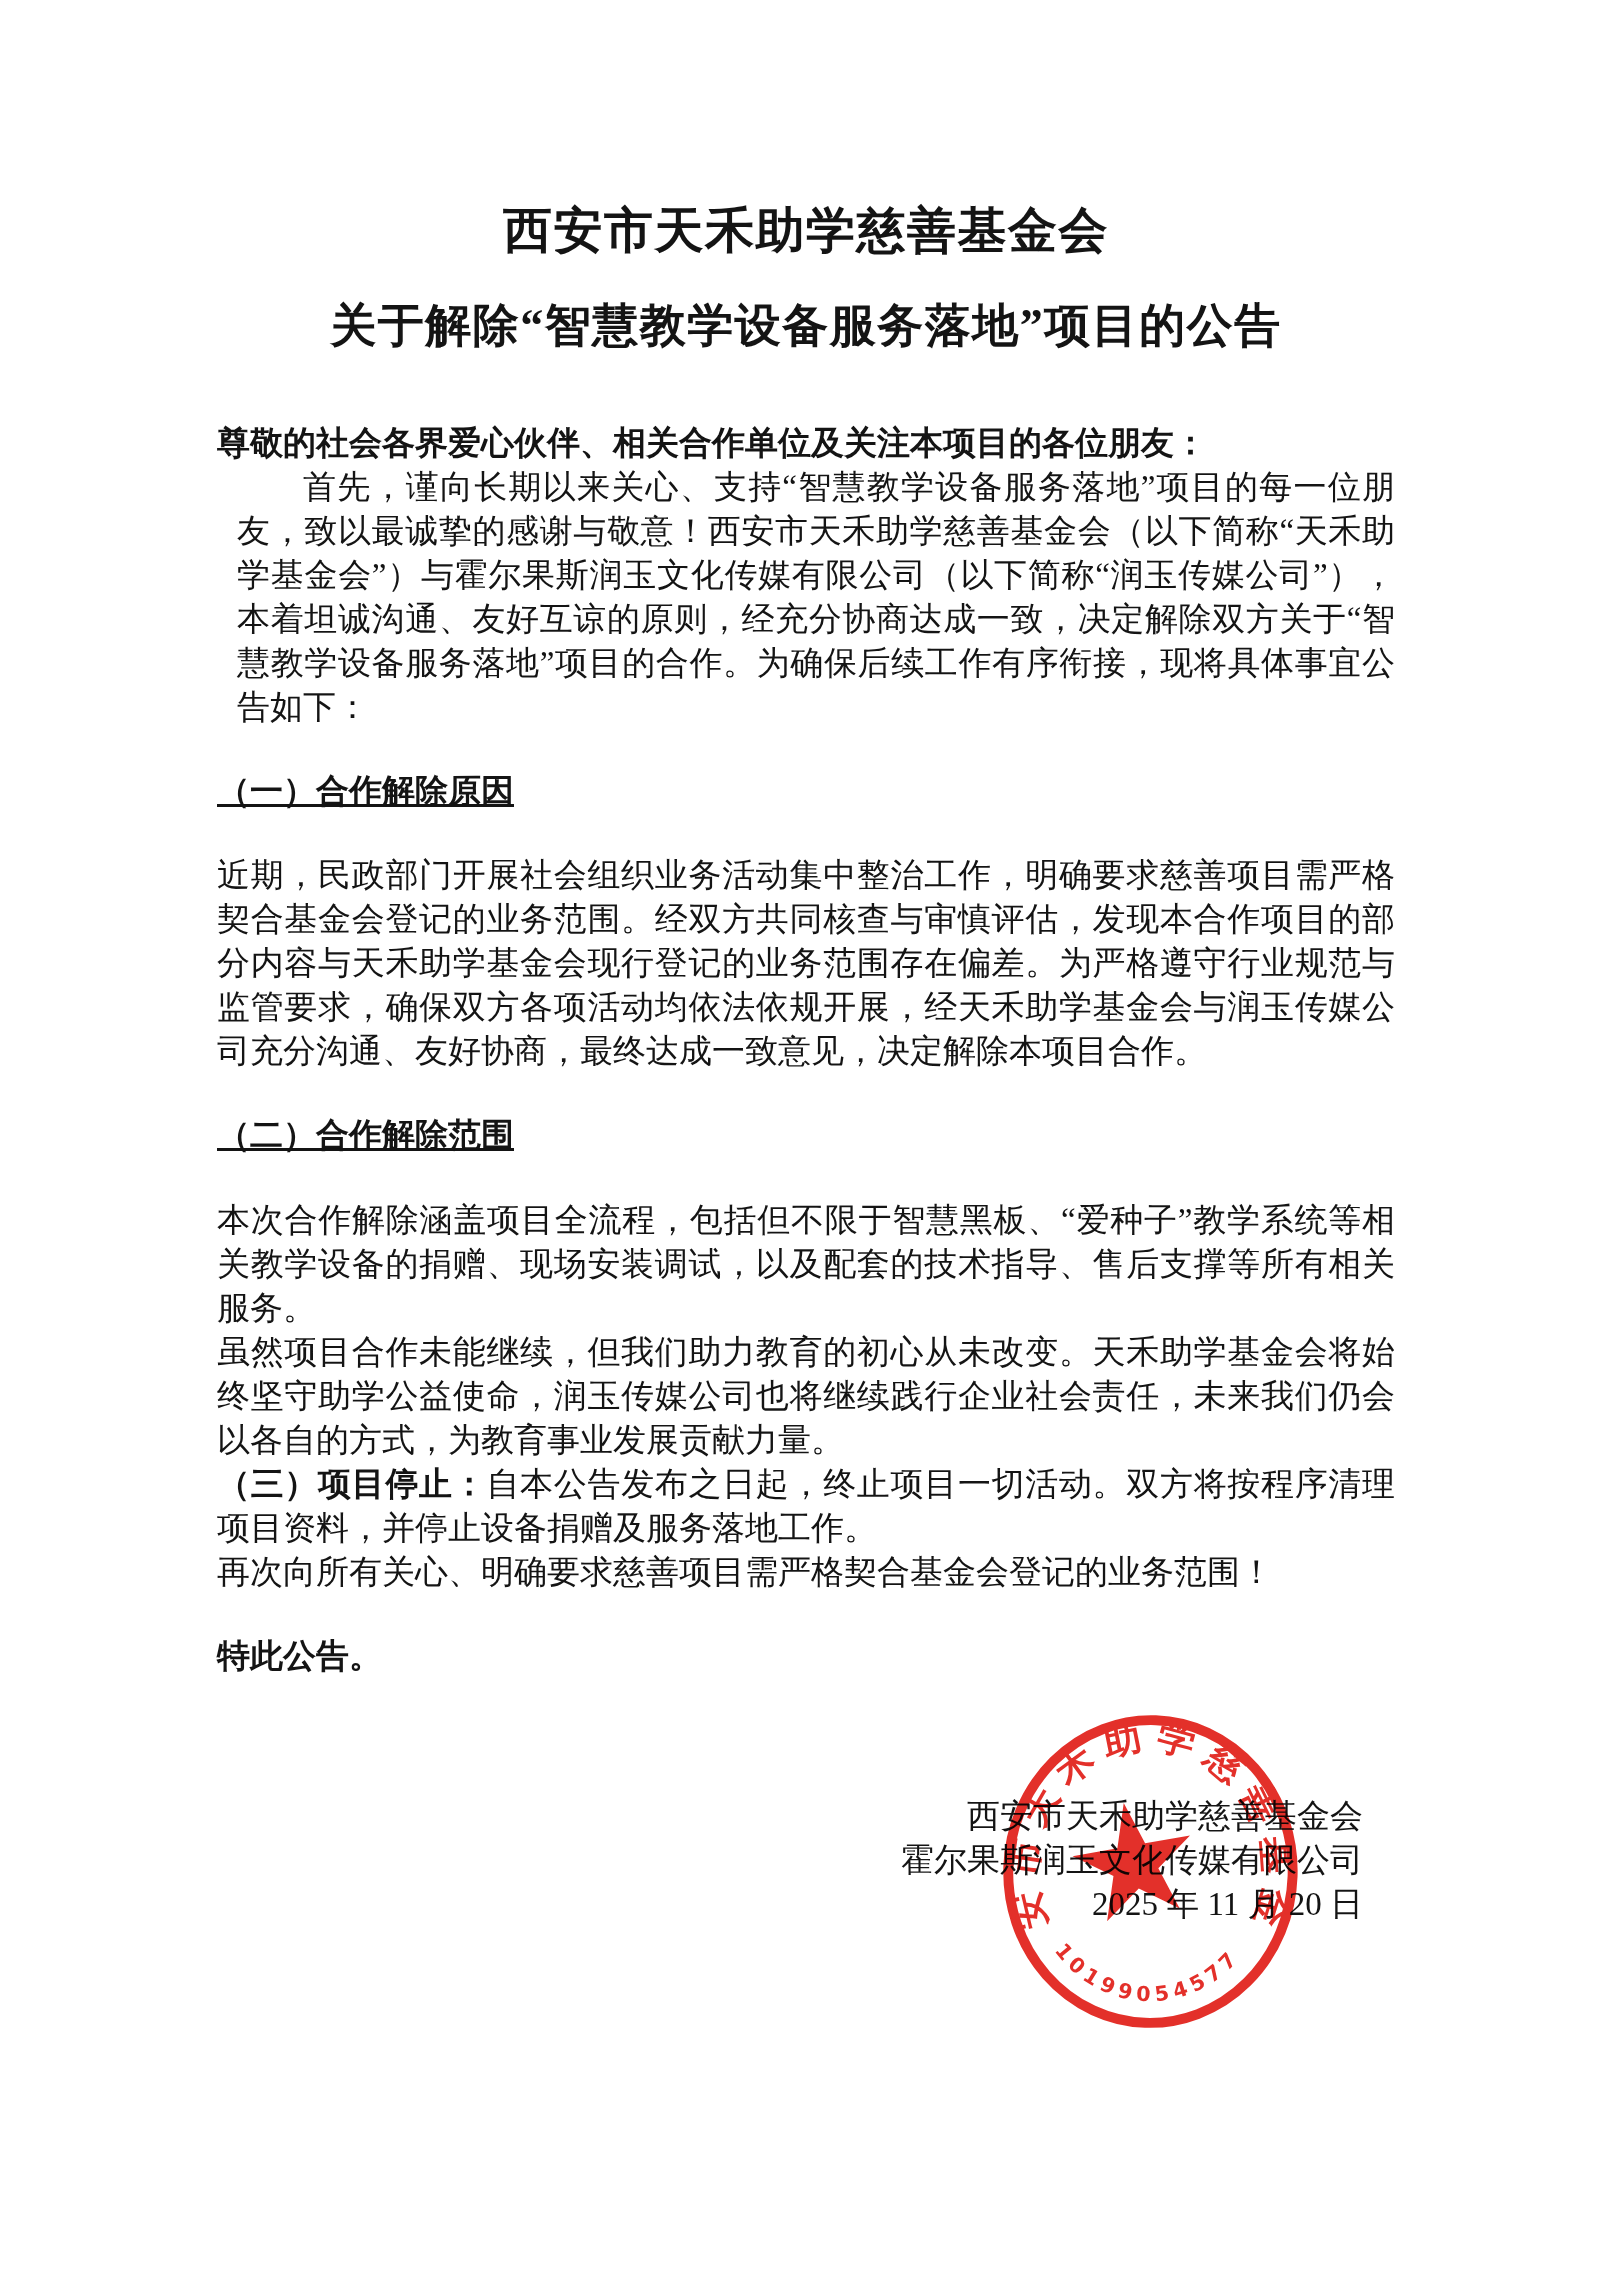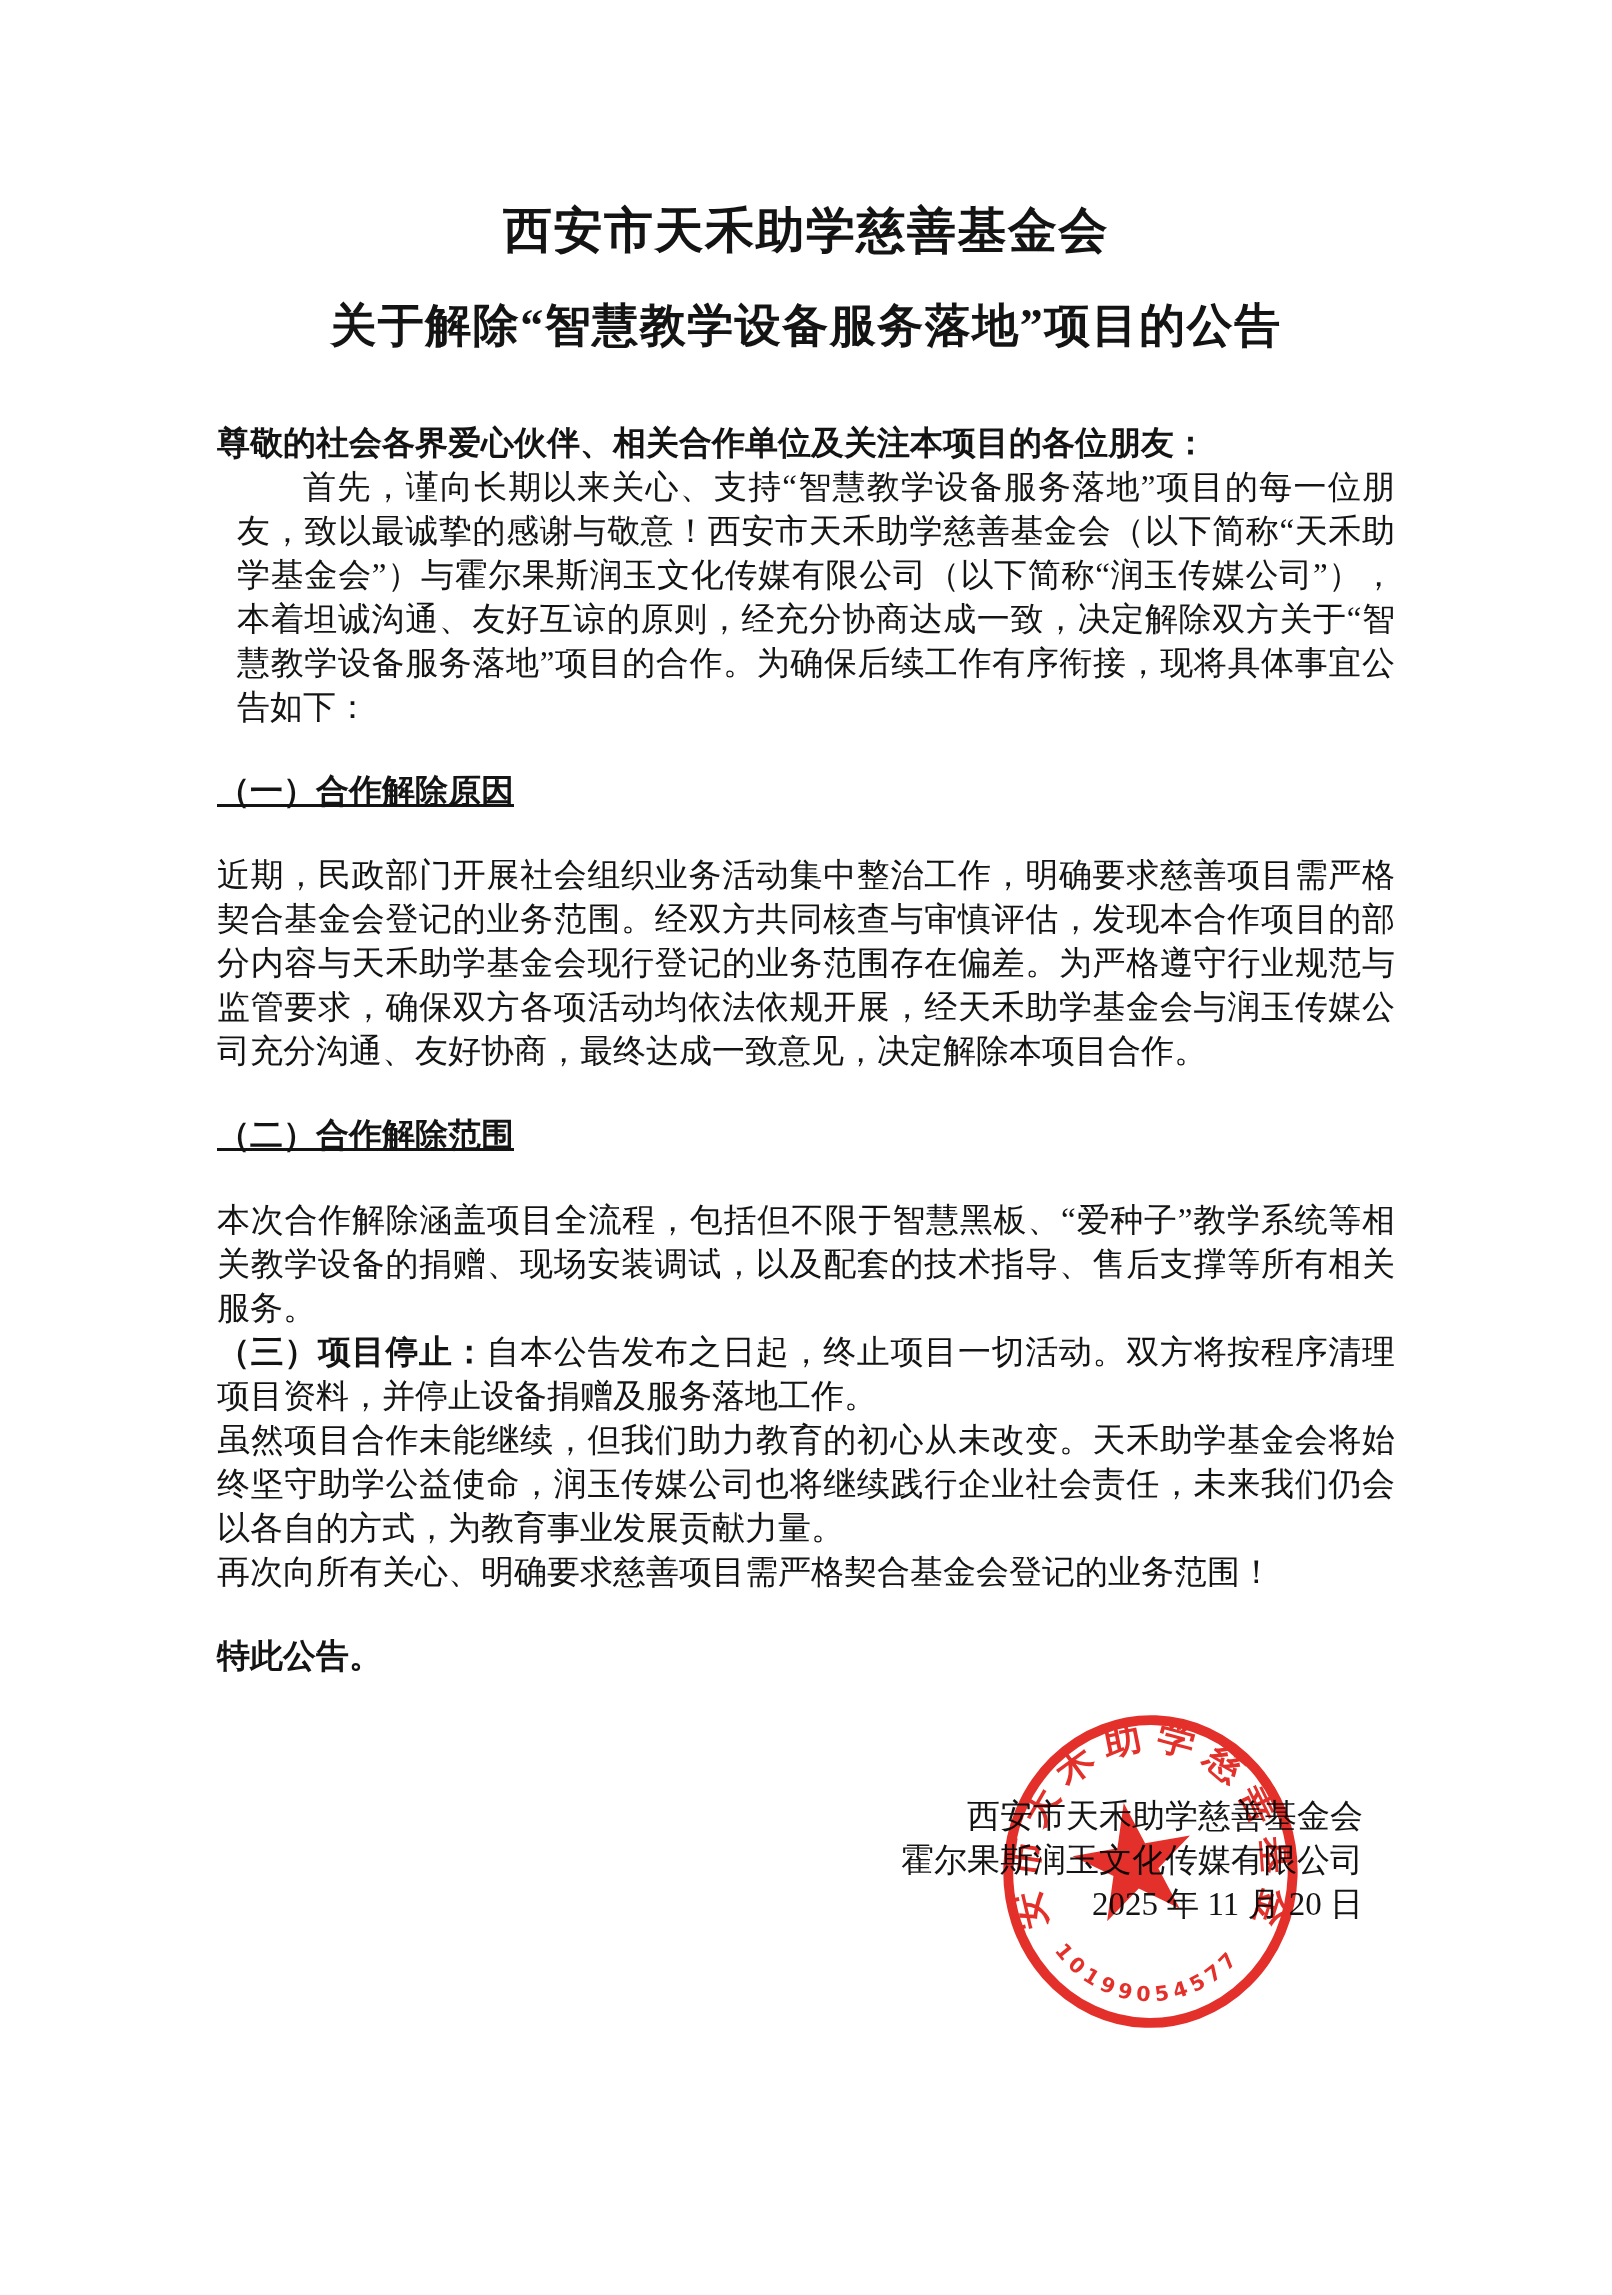--- a/index.html
+++ b/index.html
@@ -95,23 +95,23 @@
   <p class="body-par indent">首先，谨向长期以来关心、支持“智慧教学设备服务落地”项目的每一位朋友，致以最诚挚的感谢与敬意！西安市天禾助学慈善基金会（以下简称“天禾助学基金会”）与霍尔果斯润玉文化传媒有限公司（以下简称“润玉传媒公司”），本着坦诚沟通、友好互谅的原则，经充分协商达成一致，决定解除双方关于“智慧教学设备服务落地”项目的合作。为确保后续工作有序衔接，现将具体事宜公告如下：</p>
 
   <h3 class="section-heading">（一）合作解除原因</h3>
 
   <p class="body-par">近期，民政部门开展社会组织业务活动集中整治工作，明确要求慈善项目需严格契合基金会登记的业务范围。经双方共同核查与审慎评估，发现本合作项目的部分内容与天禾助学基金会现行登记的业务范围存在偏差。为严格遵守行业规范与监管要求，确保双方各项活动均依法依规开展，经天禾助学基金会与润玉传媒公司充分沟通、友好协商，最终达成一致意见，决定解除本项目合作。</p>
 
   <h3 class="section-heading tight">（二）合作解除范围</h3>
 
   <p class="body-par">本次合作解除涵盖项目全流程，包括但不限于智慧黑板、“爱种子”教学系统等相关教学设备的捐赠、现场安装调试，以及配套的技术指导、售后支撑等所有相关服务。</p>
 
+  <p class="body-par gap-top-52">虽然项目合作未能继续，但我们助力教育的初心从未改变。天禾助学基金会将始终坚守助学公益使命，润玉传媒公司也将继续践行企业社会责任，未来我们仍会以各自的方式，为教育事业发展贡献力量。</p>
+
   <p class="body-par gap-top-50"><b>（三）项目停止：</b><span>自本公告发布之日起，终止项目一切活动。双方将按程序清理项目资料，并停止设备捐赠及服务落地工作。</span></p>
-
-  <p class="body-par gap-top-52">虽然项目合作未能继续，但我们助力教育的初心从未改变。天禾助学基金会将始终坚守助学公益使命，润玉传媒公司也将继续践行企业社会责任，未来我们仍会以各自的方式，为教育事业发展贡献力量。</p>
 
   <p class="body-par">再次向所有关心、明确要求慈善项目需严格契合基金会登记的业务范围！</p>
 
   <div class="closing">特此公告。</div>
 
   <div class="signature-block">
     <div>西安市天禾助学慈善基金会</div>
     <div>霍尔果斯润玉文化传媒有限公司</div>
     <div>2025 年 11 月 20 日</div>
   </div>

